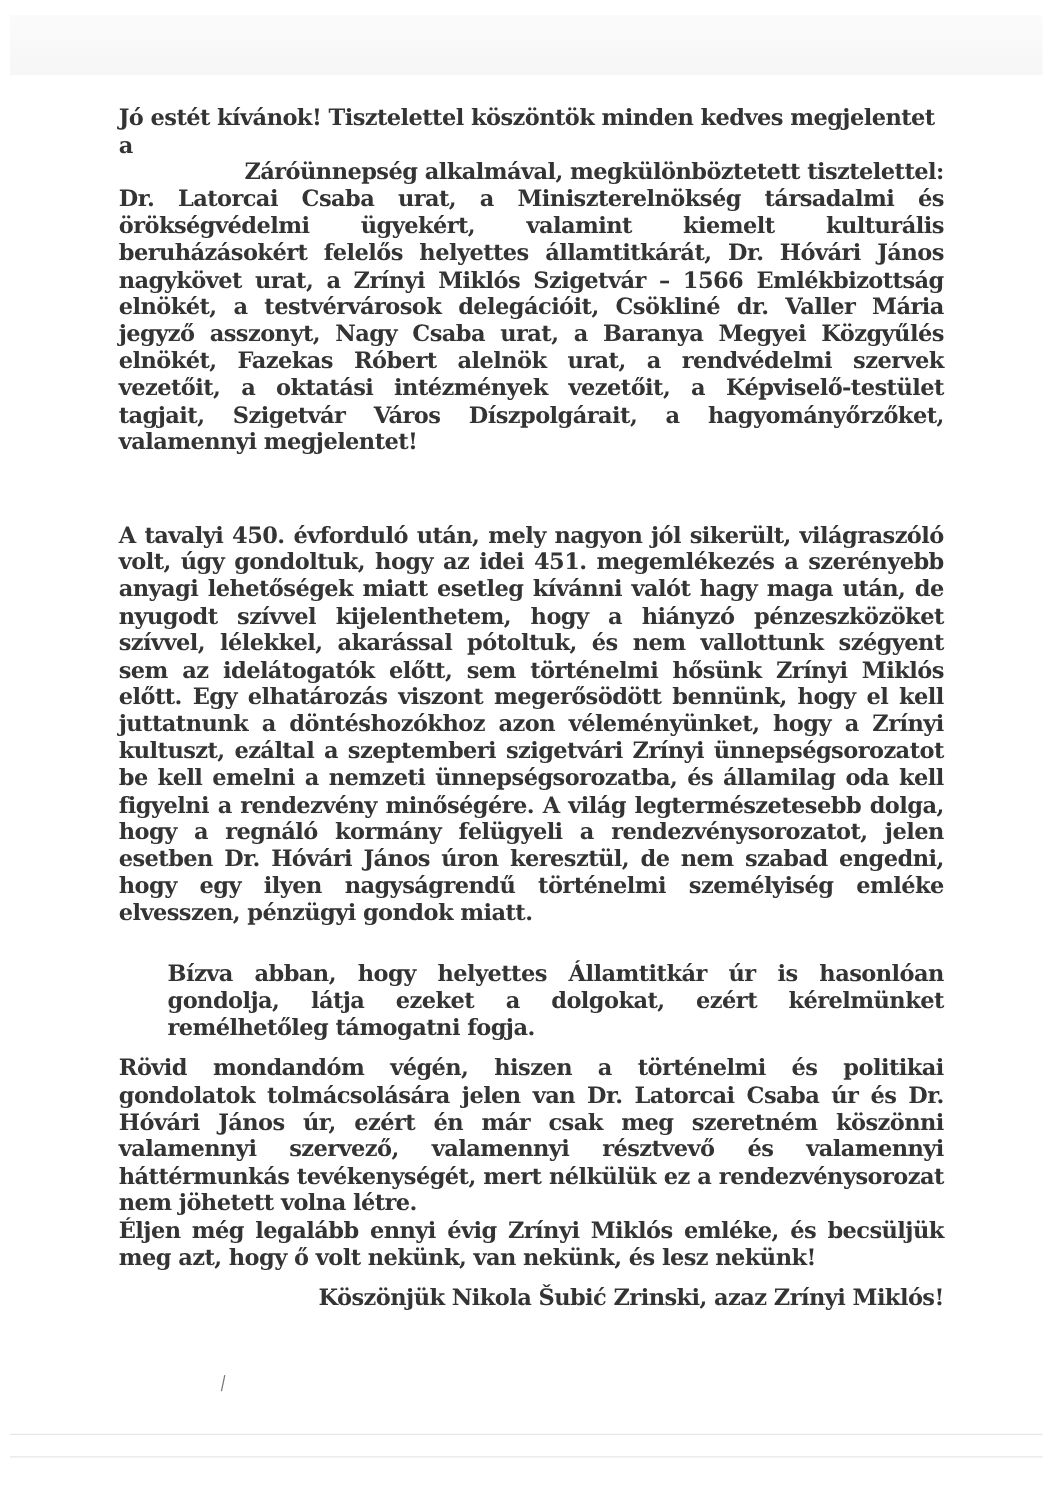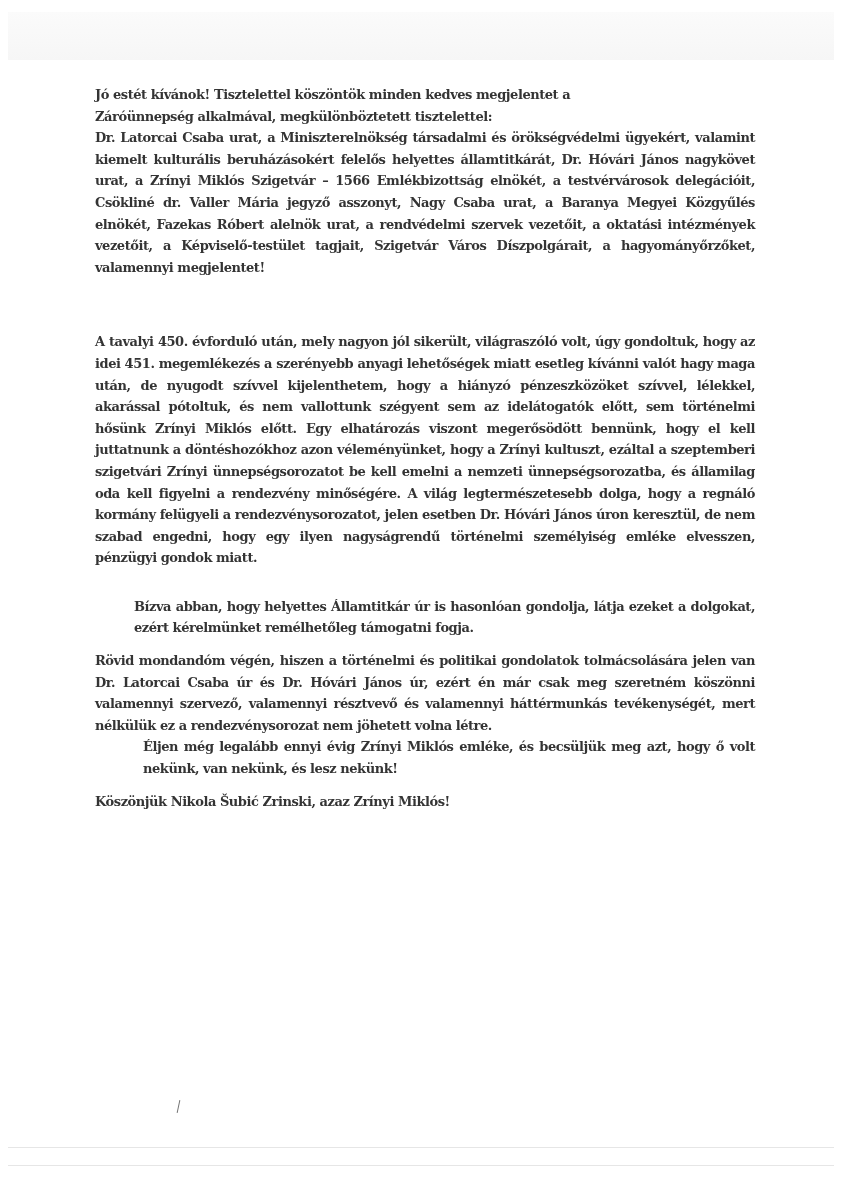--- a/index.html
+++ b/index.html
@@ -28,57 +28,57 @@
       height: 1px;
       background: #e6e6e6;
     }
     .page {
       position: absolute;
       left: 95px;
       top: 84px;
       width: 660px;
       font-family: "DejaVu Serif", "Liberation Serif", serif;
       font-weight: bold;
-      font-size: 13px;
+      font-size: 18px;
       line-height: 21.6px;
       color: #343434;
       letter-spacing: -0.45px;
     }
     .para {
       margin: 0;
       text-align: justify;
     }
     .p1 { margin-bottom: 53px; }
     .p2 { margin-bottom: 27px; }
     .p3 { margin-bottom: 11px; margin-left: 39px; }
     .p4 { margin-bottom: 0; }
-    .p5 { margin-bottom: 11px; margin-left: 48px; }
+    .p5 { margin-bottom: 11px; }
     .tick-mark {
       position: absolute;
       left: 178px;
       top: 1100px;
       width: 1px;
       height: 13px;
       background: #777;
       transform: rotate(12deg);
     }
   </style>
 </head>
 <body>
 
 <div class="scan-band"></div>
 <div class="scan-line" style="top:1147px"></div>
 <div class="scan-line" style="top:1165px"></div>
 
 <div class="page">
   <div class="para p1">
     <div class="para" style="text-align:left">Jó estét kívánok! Tisztelettel köszöntök minden kedves megjelentet a</div>
-    <div class="para" style="text-align:left">Záróünnepség alkalmával, megkülönböztetett tisztelettel:</div>
+    <div class="para" style="text-align:right">Záróünnepség alkalmával, megkülönböztetett tisztelettel:</div>
     <div class="para">Dr. Latorcai Csaba urat, a Miniszterelnökség társadalmi és örökségvédelmi ügyekért, valamint kiemelt kulturális beruházásokért felelős helyettes államtitkárát, Dr. Hóvári János nagykövet urat, a Zrínyi Miklós Szigetvár – 1566 Emlékbizottság elnökét, a testvérvárosok delegációit, Csökliné dr. Valler Mária jegyző asszonyt, Nagy Csaba urat, a Baranya Megyei Közgyűlés elnökét, Fazekas Róbert alelnök urat, a rendvédelmi szervek vezetőit, a oktatási intézmények vezetőit, a Képviselő-testület tagjait, Szigetvár Város Díszpolgárait, a hagyományőrzőket, valamennyi megjelentet!</div>
   </div>
   <p class="para p2">A tavalyi 450. évforduló után, mely nagyon jól sikerült, világraszóló volt, úgy gondoltuk, hogy az idei 451. megemlékezés a szerényebb anyagi lehetőségek miatt esetleg kívánni valót hagy maga után, de nyugodt szívvel kijelenthetem, hogy a hiányzó pénzeszközöket szívvel, lélekkel, akarással pótoltuk, és nem vallottunk szégyent sem az idelátogatók előtt, sem történelmi hősünk Zrínyi Miklós előtt. Egy elhatározás viszont megerősödött bennünk, hogy el kell juttatnunk a döntéshozókhoz azon véleményünket, hogy a Zrínyi kultuszt, ezáltal a szeptemberi szigetvári Zrínyi ünnepségsorozatot be kell emelni a nemzeti ünnepségsorozatba, és államilag oda kell figyelni a rendezvény minőségére. A világ legtermészetesebb dolga, hogy a regnáló kormány felügyeli a rendezvénysorozatot, jelen esetben Dr. Hóvári János úron keresztül, de nem szabad engedni, hogy egy ilyen nagyságrendű történelmi személyiség emléke elvesszen, pénzügyi gondok miatt.</p>
   <p class="para p3">Bízva abban, hogy helyettes Államtitkár úr is hasonlóan gondolja, látja ezeket a dolgokat, ezért kérelmünket remélhetőleg támogatni fogja.</p>
   <p class="para p4">Rövid mondandóm végén, hiszen a történelmi és politikai gondolatok tolmácsolására jelen van Dr. Latorcai Csaba úr és Dr. Hóvári János úr, ezért én már csak meg szeretném köszönni valamennyi szervező, valamennyi résztvevő és valamennyi háttérmunkás tevékenységét, mert nélkülük ez a rendezvénysorozat nem jöhetett volna létre.</p>
   <p class="para p5">Éljen még legalább ennyi évig Zrínyi Miklós emléke, és becsüljük meg azt, hogy ő volt nekünk, van nekünk, és lesz nekünk!</p>
-  <p class="para" style="text-align:left">Köszönjük Nikola Šubić Zrinski, azaz Zrínyi Miklós!</p>
+  <p class="para" style="text-align:right">Köszönjük Nikola Šubić Zrinski, azaz Zrínyi Miklós!</p>
 </div>
 
 <div class="tick-mark"></div>
 
 </body></html>

